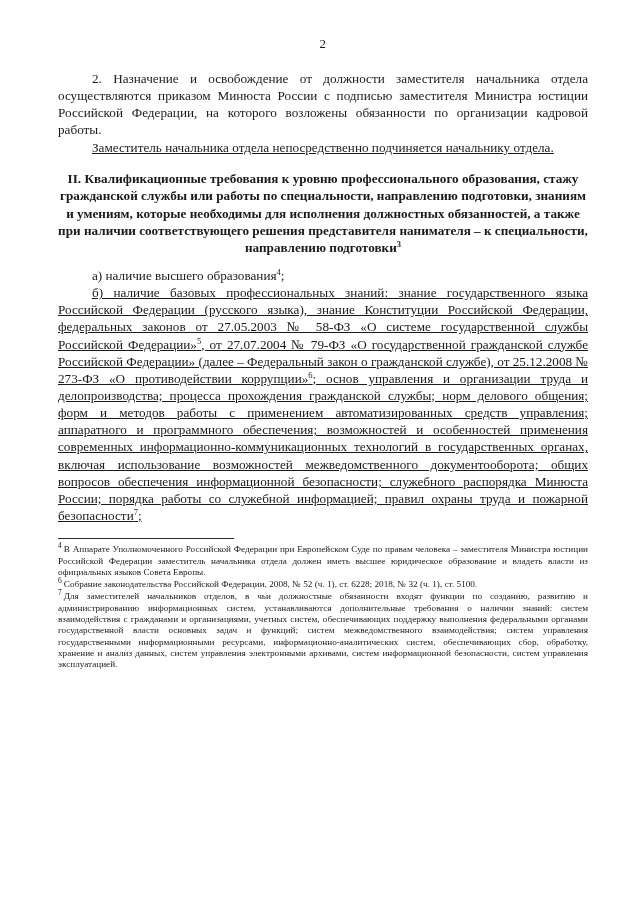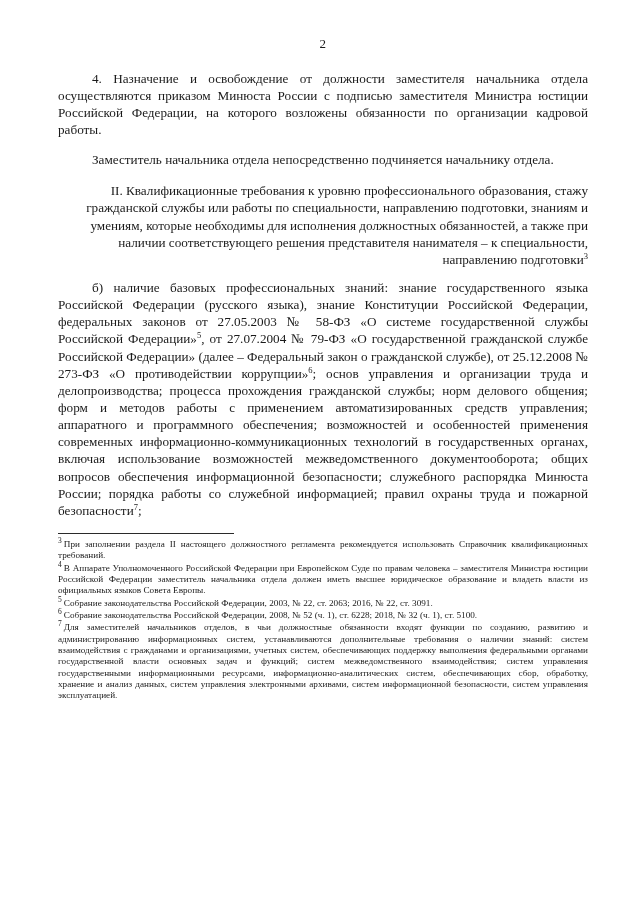--- a/index.html
+++ b/index.html
@@ -32,28 +32,29 @@
     line-height: 1.30;
     text-align: justify;
     text-justify: inter-word;
   }
   p.para {
     margin: 0 0 0 0;
     text-indent: 34px;
     text-align: justify;
   }
   p.para + p.para {
-    margin-top: 12px;
+    margin-top: 0;
+    text-decoration: underline;
   }
   p.spaced {
     margin-top: 11px;
   }
   .heading {
-    font-weight: normal;
-    text-align: right;
+    font-weight: bold;
+    text-align: center;
     font-size: 13.2px;
     line-height: 1.32;
     margin: 14px 0 10px 0;
   }
   sup {
     font-size: 8.5px;
     vertical-align: super;
     line-height: 0;
   }
   .footnote-sep {
@@ -81,52 +82,49 @@
 </style>
 </head>
 <body>
 
 <div class="page">
 
   <div class="page-number">2</div>
 
   <div class="body-text">
 
-    <p class="para">4. Назначение и освобождение от должности заместителя начальника отдела осуществляются приказом Минюста России с подписью заместителя Министра юстиции Российской Федерации, на которого возложены обязанности по организации кадровой работы.</p>
+    <p class="para">2. Назначение и освобождение от должности заместителя начальника отдела осуществляются приказом Минюста России с подписью заместителя Министра юстиции Российской Федерации, на которого возложены обязанности по организации кадровой работы.</p>
 
     <p class="para">Заместитель начальника отдела непосредственно подчиняется начальнику отдела.</p>
 
 
     <div class="heading">
       <span>II. Квалификационные требования к уровню профессионального образования, стажу гражданской службы или работы по специальности, направлению подготовки, знаниям и умениям, которые необходимы для исполнения должностных обязанностей, а также при наличии соответствующего решения представителя нанимателя – к специальности, направлению подготовки</span><sup>3</sup>
     </div>
 
 
+    <p class="para">
+      <span>а) наличие высшего образования</span><sup>4</sup><span>;</span>
+    </p>
 
     <p class="para">
       <span>б) наличие базовых профессиональных знаний: знание государственного языка Российской Федерации (русского языка), знание Конституции Российской Федерации, федеральных законов от 27.05.2003 № 58-ФЗ «О системе государственной службы Российской Федерации»</span><sup>5</sup><span>, от 27.07.2004 № 79-ФЗ «О государственной гражданской службе Российской Федерации» (далее – Федеральный закон о гражданской службе), от 25.12.2008 № 273-ФЗ «О противодействии коррупции»</span><sup>6</sup><span>; основ управления и организации труда и делопроизводства; процесса прохождения гражданской службы; норм делового общения; форм и методов работы с применением автоматизированных средств управления; аппаратного и программного обеспечения; возможностей и особенностей применения современных информационно-коммуникационных технологий в государственных органах, включая использование возможностей межведомственного документооборота; общих вопросов обеспечения информационной безопасности; служебного распорядка Минюста России; порядка работы со служебной информацией; правил охраны труда и пожарной безопасности</span><sup>7</sup><span>;</span>
     </p>
 
   </div>
 
   <div class="footnote-sep"></div>
 
   <div class="footnotes">
 
-    <p class="footnote">
-      <span class="fn-mark">3</span><span>При заполнении раздела II настоящего должностного регламента рекомендуется использовать Справочник квалификационных требований.</span>
-    </p>
 
     <p class="footnote">
       <span class="fn-mark">4</span><span>В Аппарате Уполномоченного Российской Федерации при Европейском Суде по правам человека – заместителя Министра юстиции Российской Федерации заместитель начальника отдела должен иметь высшее юридическое образование и владеть власти из официальных языков Совета Европы.</span>
     </p>
 
-    <p class="footnote">
-      <span class="fn-mark">5</span><span>Собрание законодательства Российской Федерации, 2003, № 22, ст. 2063; 2016, № 22, ст. 3091.</span>
-    </p>
 
     <p class="footnote">
       <span class="fn-mark">6</span><span>Собрание законодательства Российской Федерации, 2008, № 52 (ч. 1), ст. 6228; 2018, № 32 (ч. 1), ст. 5100.</span>
     </p>
 
     <p class="footnote">
       <span class="fn-mark">7</span><span>Для заместителей начальников отделов, в чьи должностные обязанности входят функции по созданию, развитию и администрированию информационных систем, устанавливаются дополнительные требования о наличии знаний: систем взаимодействия с гражданами и организациями, учетных систем, обеспечивающих поддержку выполнения федеральными органами государственной власти основных задач и функций; систем межведомственного взаимодействия; систем управления государственными информационными ресурсами, информационно-аналитических систем, обеспечивающих сбор, обработку, хранение и анализ данных, систем управления электронными архивами, систем информационной безопасности, систем управления эксплуатацией.</span>
     </p>
 
   </div>

